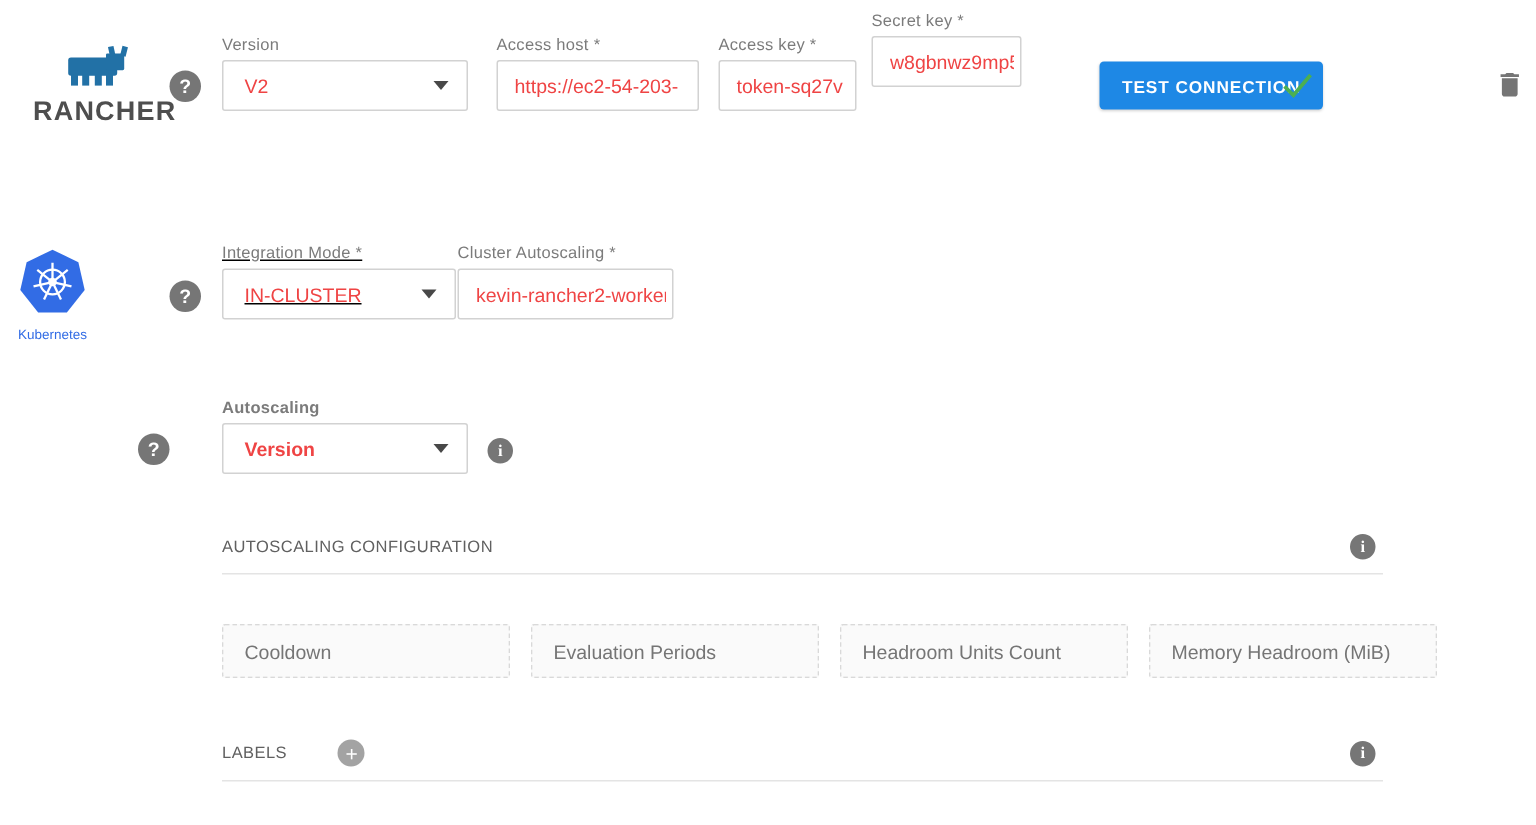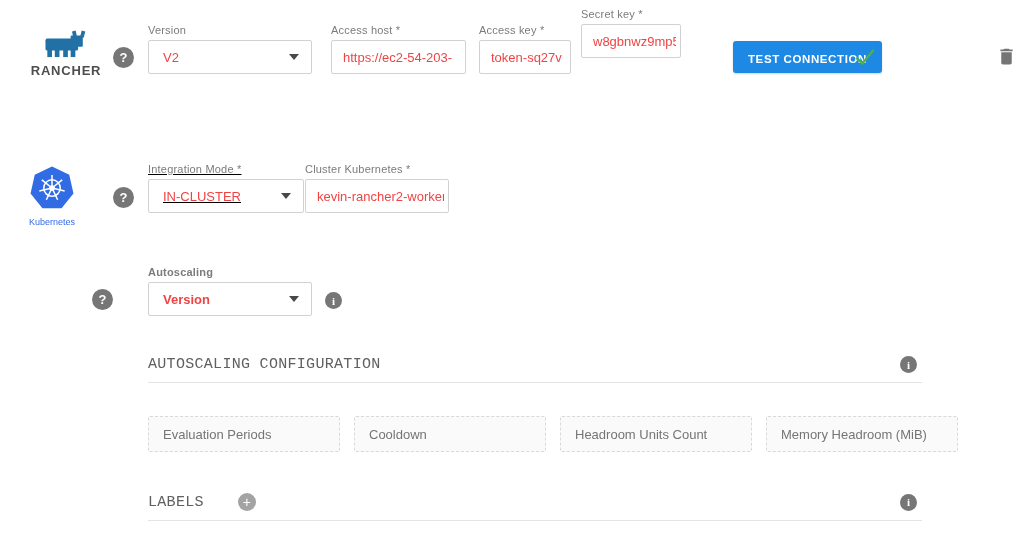--- a/index.html
+++ b/index.html
@@ -19,38 +19,38 @@
   .caret { width:0; height:0; border-left:5px solid transparent; border-right:5px solid transparent; border-top:6px solid #484848; margin-left:8px; }
 
   
   .circle-icon { border-radius:50%; color:#fff; display:flex; align-items:center; justify-content:center; font-weight:bold; }
   .help-icon { position:absolute; width:21px; height:21px; background:#767676; font-size:13px; cursor:pointer; }
   .info-icon { width:17px; height:17px; background:#767676; font-size:11px; font-family:"Liberation Serif", serif; cursor:pointer; }
   .plus-icon { width:18px; height:18px; background:#a3a3a3; font-size:14px; font-weight:normal; cursor:pointer; margin-left:10px; }
 
   
   .rancher-logo { position:absolute; left:22px; top:30px; width:88px; text-align:center; }
-  .rancher-logo .wordmark { font-size:13px; font-weight:bold; color:#4e4e4e; letter-spacing:.8px; margin-top:1px; }
+  .rancher-logo .wordmark { font-size:18px; font-weight:bold; color:#4e4e4e; letter-spacing:.8px; margin-top:1px; }
   .test-btn {
     position:absolute; left:733px; top:41px; height:32px; padding:12px 15px;
     background:#1e88e5; color:#fff; border:none; border-radius:3px;
     font-size:11.5px; font-weight:bold; letter-spacing:.6px; cursor:pointer;
     font-family:"Liberation Sans", sans-serif; box-shadow:0 1px 2px rgba(0,0,0,.18);
   }
   .check-wrap { position:absolute; left:852px; top:44px; }
   .trash-wrap { position:absolute; left:996px; top:45px; cursor:pointer; }
 
   
-  .k8s-logo { position:absolute; left:24px; top:166px; width:56px; text-align:center; }
+  .k8s-logo { position:absolute; left:12px; top:166px; width:56px; text-align:left; }
   .k8s-logo .k8s-label { font-size:9px; color:#326ce5; margin-top:2px; }
 
   
   .sections { position:absolute; left:148px; top:356px; width:774px; }
   .section-header { display:flex; align-items:center; padding-bottom:9px; border-bottom:1px solid #e4e4e4; }
-  .section-title { font-size:15px; color:#606060; letter-spacing:.3px;font-family:Liberation Mono, monospace; }
+  .section-title { font-size:11px; color:#606060; letter-spacing:.3px; }
   .section-spacer { flex:1; }
   .section-header .info-icon { margin-right:5px; }
   .dashed-row { display:flex; gap:14px; margin-top:33px; }
   .dashed-field {
     flex:1; height:36px; border:1px dashed #d9d9d9; border-radius:2px; background:#fafafa;
     color:#a6a6a6; font-size:13px; padding:0 0 0 14px; font-family:"Liberation Sans", sans-serif;
     white-space:nowrap; overflow:hidden;
   }
   .labels-header { margin-top:41px; }
   .labels-header .title-wrap { display:flex; align-items:center;gap:24px; }
@@ -141,21 +141,21 @@
 
   <div class="fgroup" style="left:148px; top:163px; width:156px;text-decoration:underline;">
     <div class="flabel">Integration Mode *</div>
     <div class="fbox selectbox">
       <span>IN-CLUSTER</span>
       <span class="caret"></span>
     </div>
   </div>
 
   <div class="fgroup" style="left:305px; top:163px; width:144px;">
-    <div class="flabel">Cluster Kubernetes *</div>
+    <div class="flabel">Cluster Autoscaling *</div>
     <input class="finput" type="text" value="kevin-rancher2-workers" style="">
   </div>
 
   <div class="circle-icon help-icon" style="left:92px; top:289px;">?</div>
 
   <div class="fgroup" style="left:148px; top:266px; width:164px;font-weight:bold;">
     <div class="flabel">Autoscaling</div>
     <div class="fbox selectbox">
       <span>Version</span>
       <span class="caret"></span>
@@ -166,22 +166,22 @@
 
   <div class="sections">
 
     <div class="section-header">
       <span class="section-title">AUTOSCALING CONFIGURATION</span>
       <span class="section-spacer"></span>
       <span class="circle-icon info-icon">i</span>
     </div>
 
     <div class="dashed-row">
+      <input class="dashed-field" type="text" disabled="" placeholder="Cooldown" style="">
       <input class="dashed-field" type="text" disabled="" placeholder="Evaluation Periods" style="">
-      <input class="dashed-field" type="text" disabled="" placeholder="Cooldown" style="">
       <input class="dashed-field" type="text" disabled="" placeholder="Headroom Units Count" style="">
       <input class="dashed-field" type="text" disabled="" placeholder="Memory Headroom (MiB)" style="">
     </div>
 
     <div class="section-header labels-header">
       <span class="title-wrap">
         <span class="section-title">LABELS</span>
         <span class="circle-icon plus-icon">+</span>
       </span>
       <span class="section-spacer"></span>

